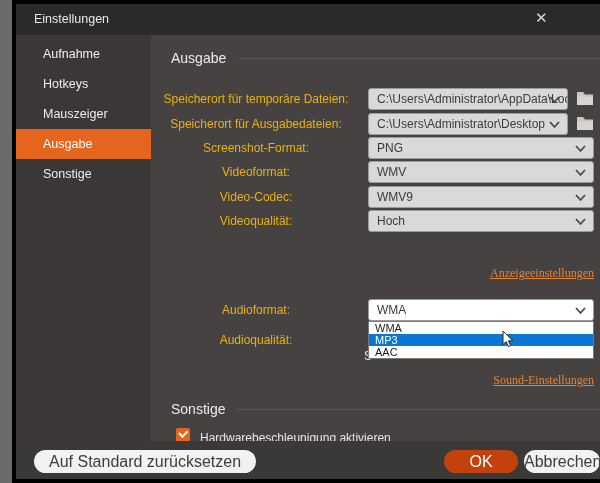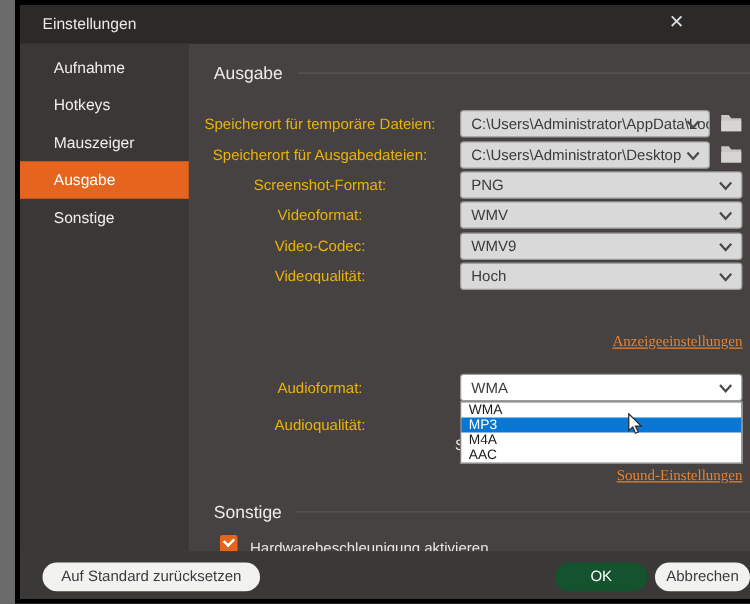--- a/index.html
+++ b/index.html
@@ -35,23 +35,23 @@
   .dd-item{height:12px;line-height:12px;font-size:11px;color:#1c1c1c;padding:0 0 0 6px;}
   .dd-item.hl{background:#0a77d4;color:#ffffff;}
   
   .cbx{position:absolute;left:25px;top:393px;width:14px;height:14px;background:#e5641e;border-radius:2px;}
   .cbx:after{content:"";position:absolute;left:3px;top:2px;width:6px;height:3.5px;
     border-left:2px solid #fff;border-bottom:2px solid #fff;transform:rotate(-45deg);}
   .cbx-label{position:absolute;left:49px;top:396px;font-size:12px;color:#e9e7e5;}
   
   .footer{position:absolute;left:0;top:437px;width:100%;height:41px;background:#3b3938;z-index:4;}
   .btn{position:absolute;top:9px;height:23px;box-sizing:border-box;border-radius:12px;
-    font-size:12px;line-height:23px;text-align:center;}
+    font-size:16px;line-height:23px;text-align:center;}
   .btn.light{background:#f2f2f1;color:#3c3c3c;}
-  .btn.orange{background:#14532d;color:#ffffff;}
+  .btn.orange{background:#c2410c;color:#ffffff;}
   .btn-reset{left:18px;padding:0 15px;}
   .btn-ok{left:428px;width:74px;}
   .btn-cancel{left:508px;width:76px;}
   .strip{position:absolute;left:0;top:478px;width:100%;height:5px;background:#b9bdb9;}
   
   .scroll-thumb{position:absolute;left:588px;top:213px;width:8px;height:120px;background:#7e7e7e;border-radius:1px;}
   
   .cursor{position:absolute;left:486px;top:326px;z-index:6;}
 </style>
 </head>
@@ -178,21 +178,20 @@
     </div>
 
     <span class="cbx"></span>
     <span class="cbx-label">Hardwarebeschleunigung aktivieren</span>
 
   </div>
 
   <div class="dd-list">
     <div class="dd-item">WMA</div>
     <div class="dd-item hl">MP3</div>
-    <div class="dd-item">M4A</div>
     <div class="dd-item">AAC</div>
   </div>
 
   <div class="scroll-thumb"></div>
 
   <div class="footer">
     <div class="btn light btn-reset">Auf Standard zurücksetzen</div>
     <div class="btn orange btn-ok">OK</div>
     <div class="btn light btn-cancel">Abbrechen</div>
   </div>

